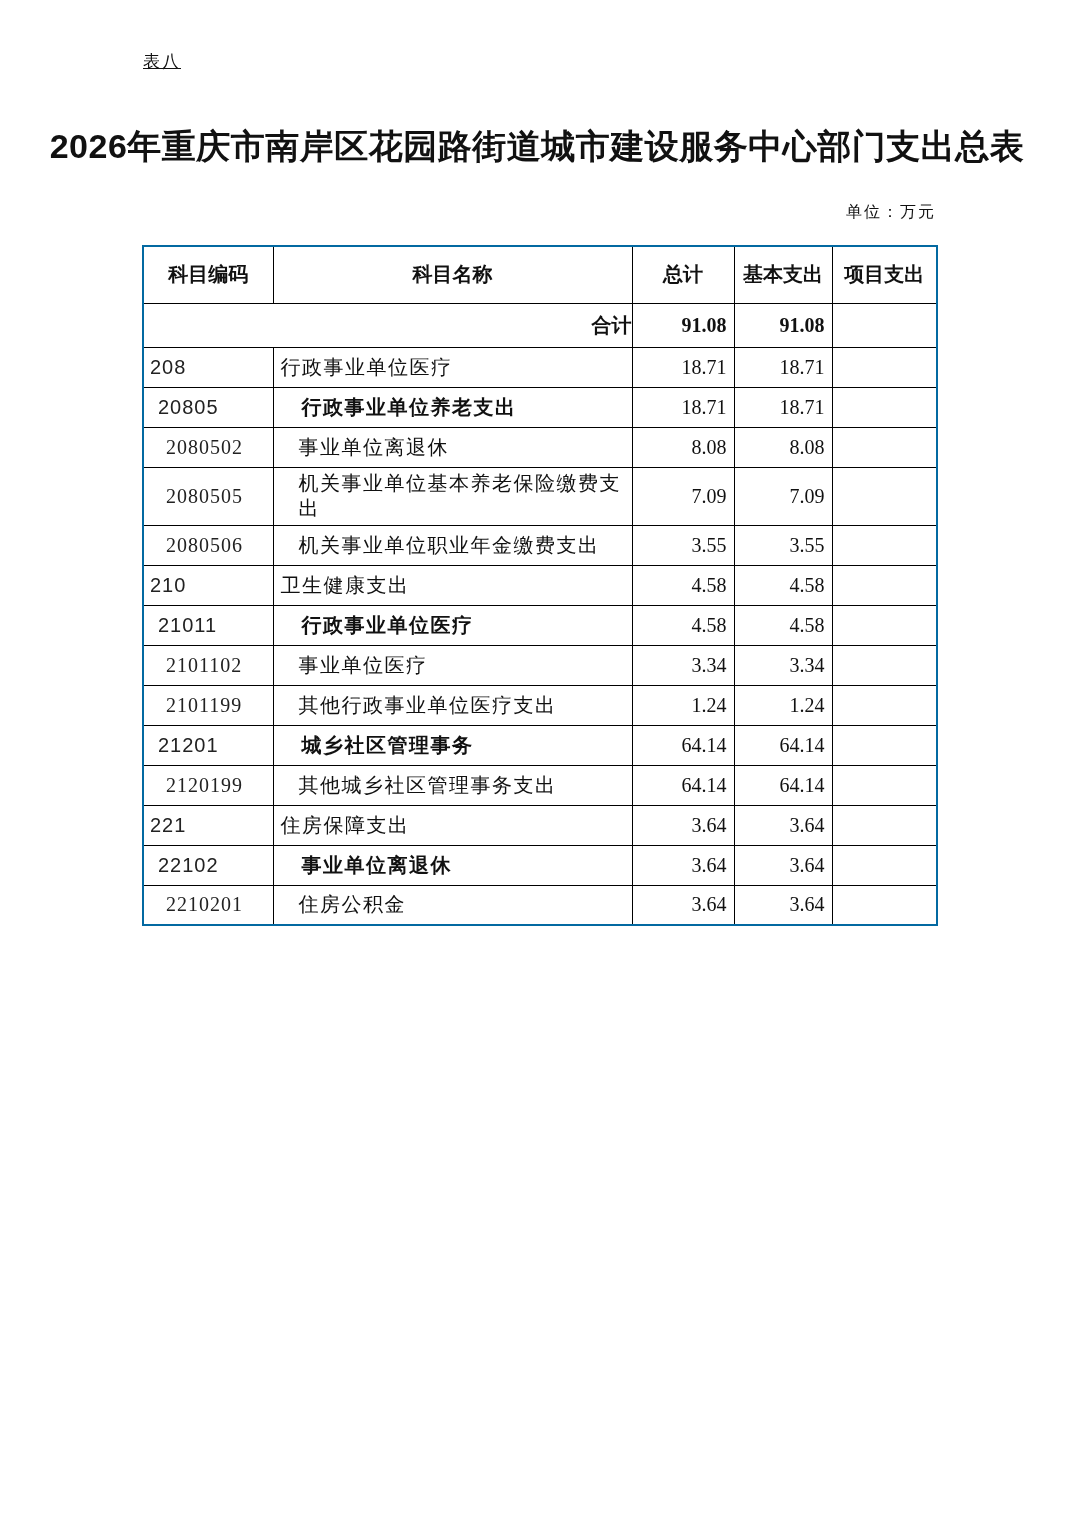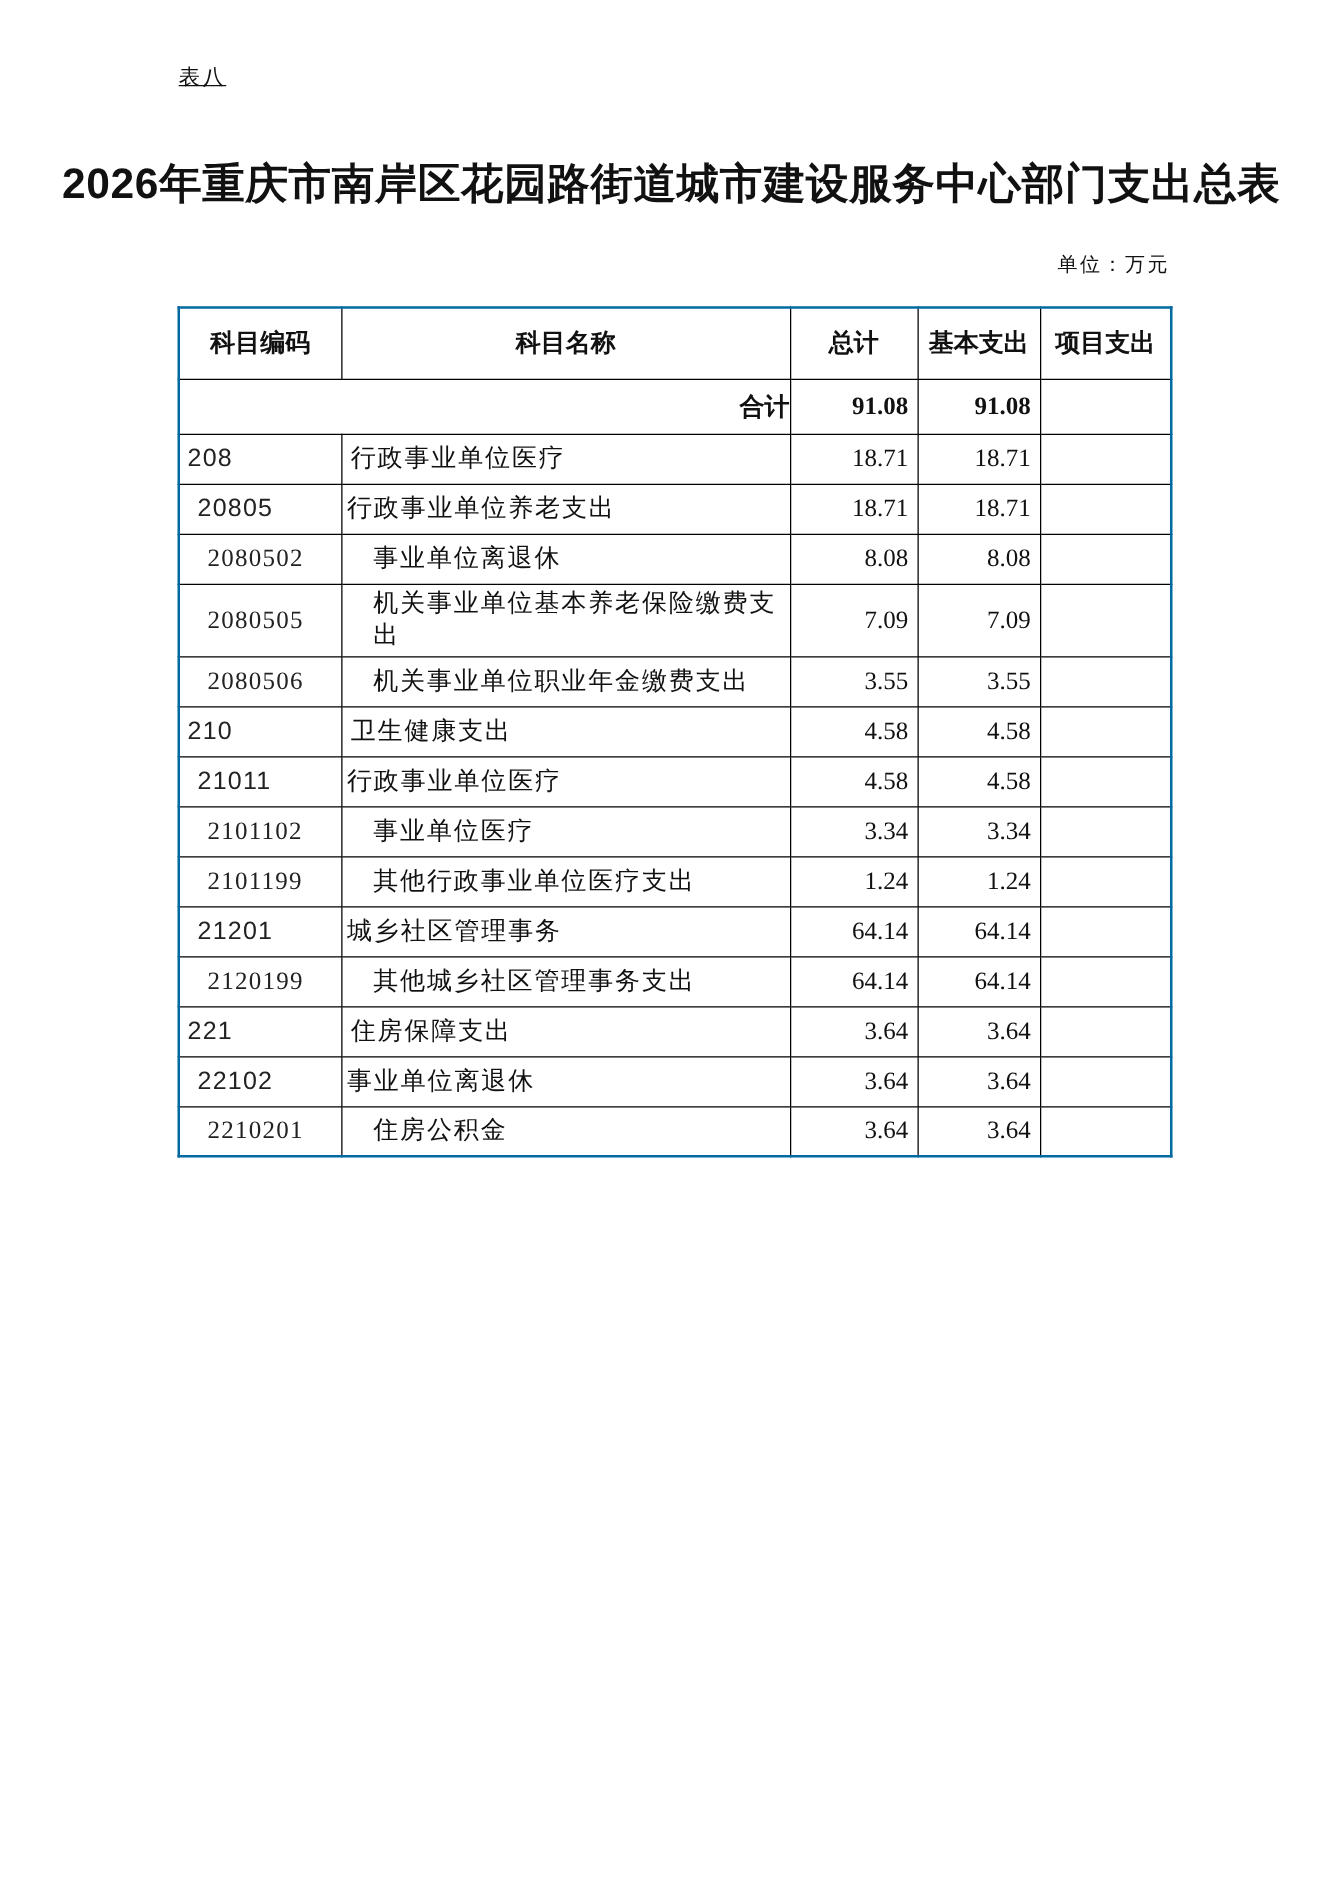--- a/index.html
+++ b/index.html
@@ -48,21 +48,21 @@
   .budget td.code {
     font-family: "Liberation Sans", sans-serif;
     letter-spacing: 1px;
     color: #222;
   }
   .budget td.code.l1 { padding-left: 6px; }
   .budget td.code.l2 { padding-left: 14px; }
   .budget td.code.l3 { padding-left: 22px; font-family: Liberation Serif, serif; }
   .budget td.name { letter-spacing: 1.5px; line-height: 1.25; }
   .budget td.name.l1 { padding-left: 7px; }
-  .budget td.name.l2 { padding-left: 4px; }
+  .budget td.name.l2 { padding-left: 28px; font-weight: bold; }
   .budget td.name.l3 { padding-left: 25px; }
   .budget td.num {
     text-align: right; padding-right: 7px;
     font-family: "Liberation Serif", serif;
   }
 </style>
 </head>
 <body>
 
 <div class="sheet-label">表八</div>

